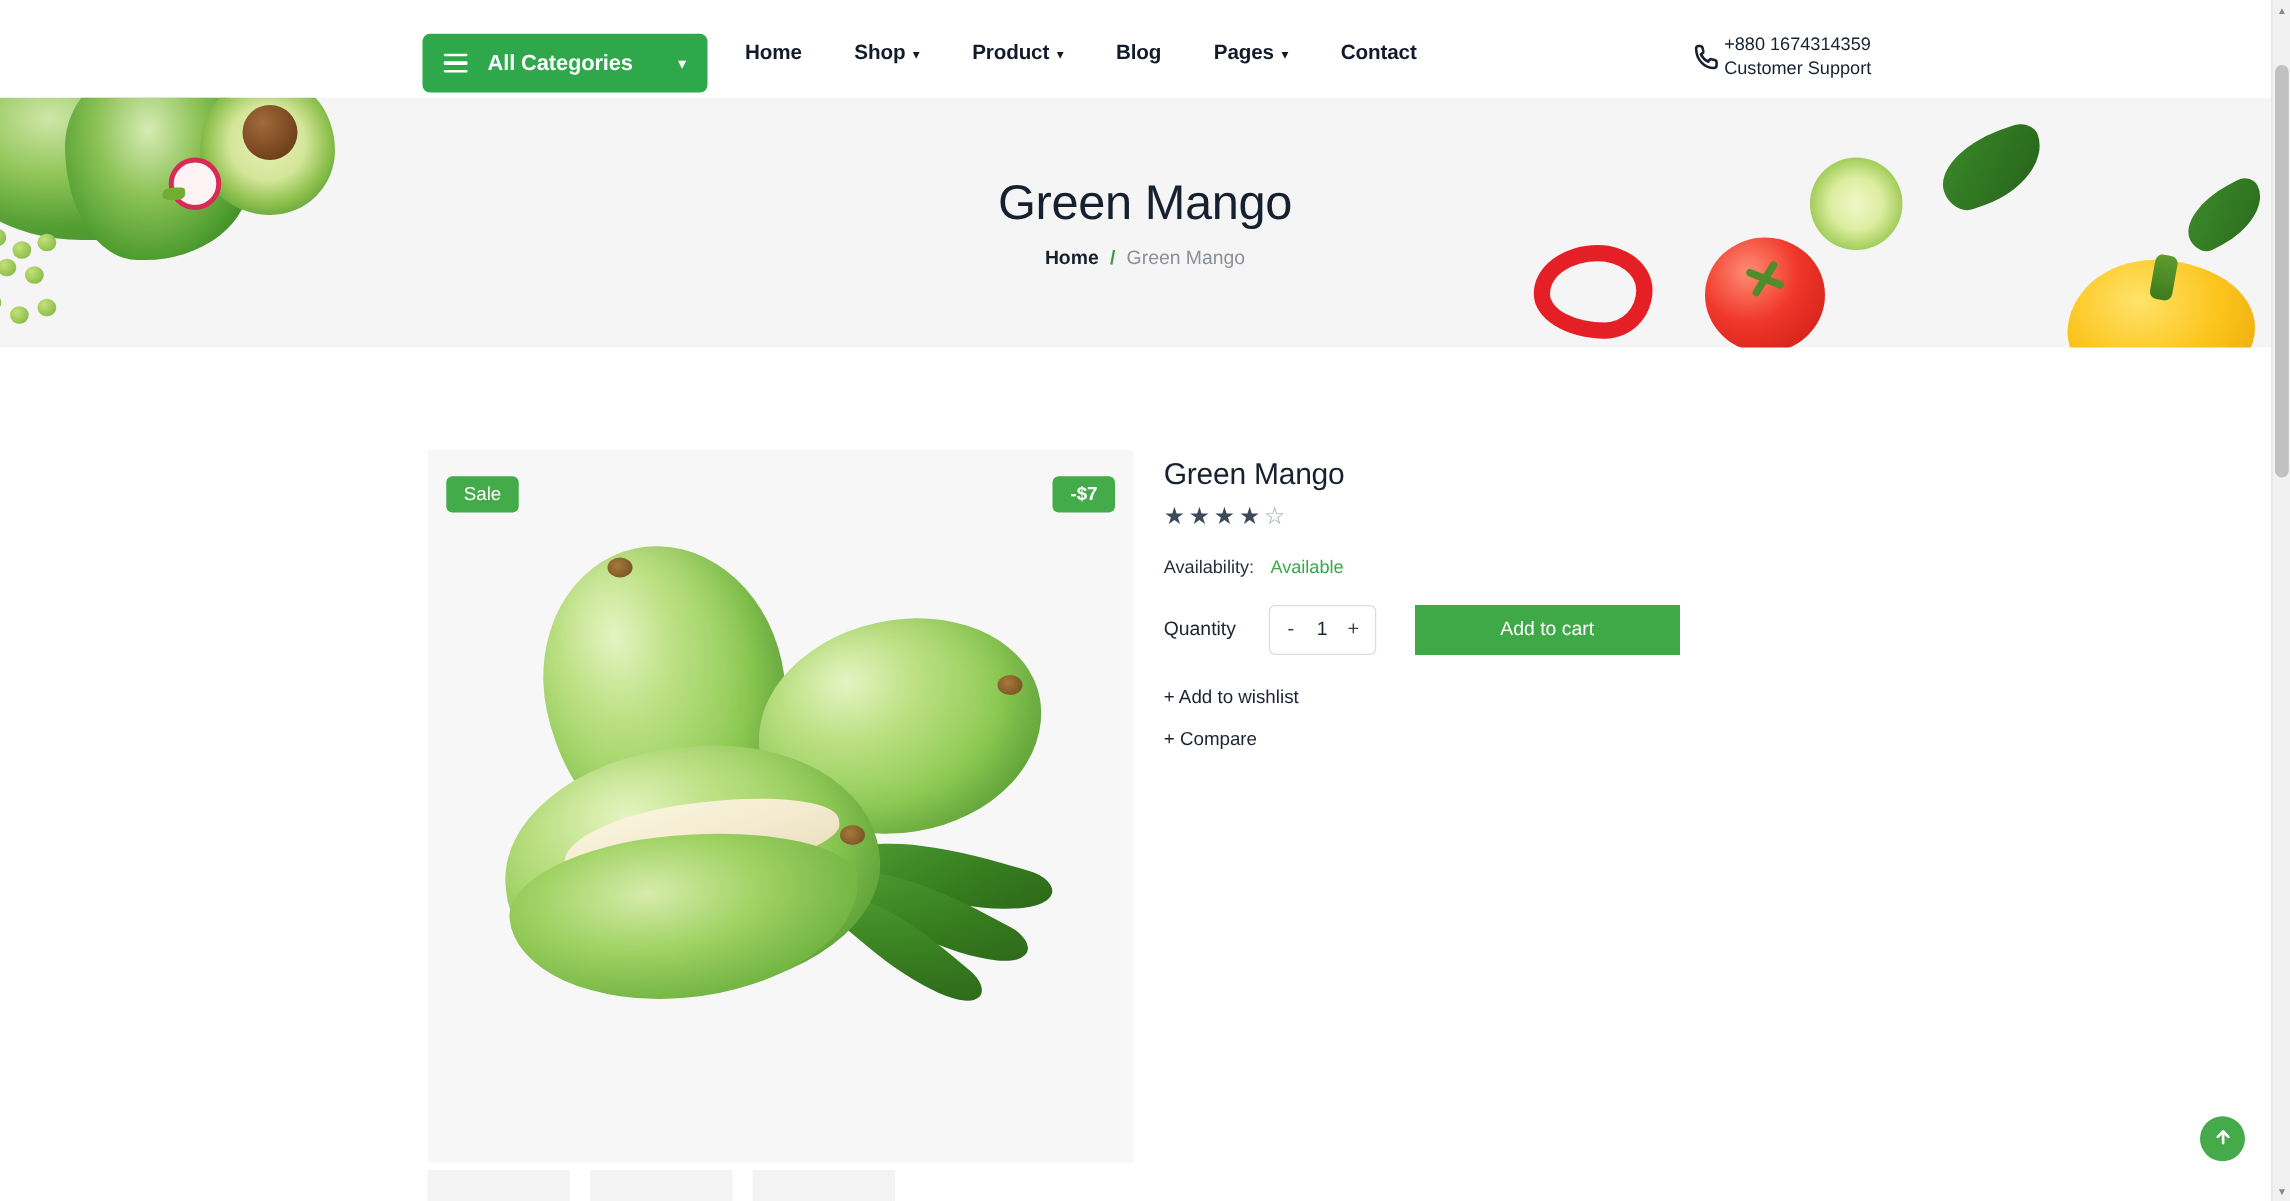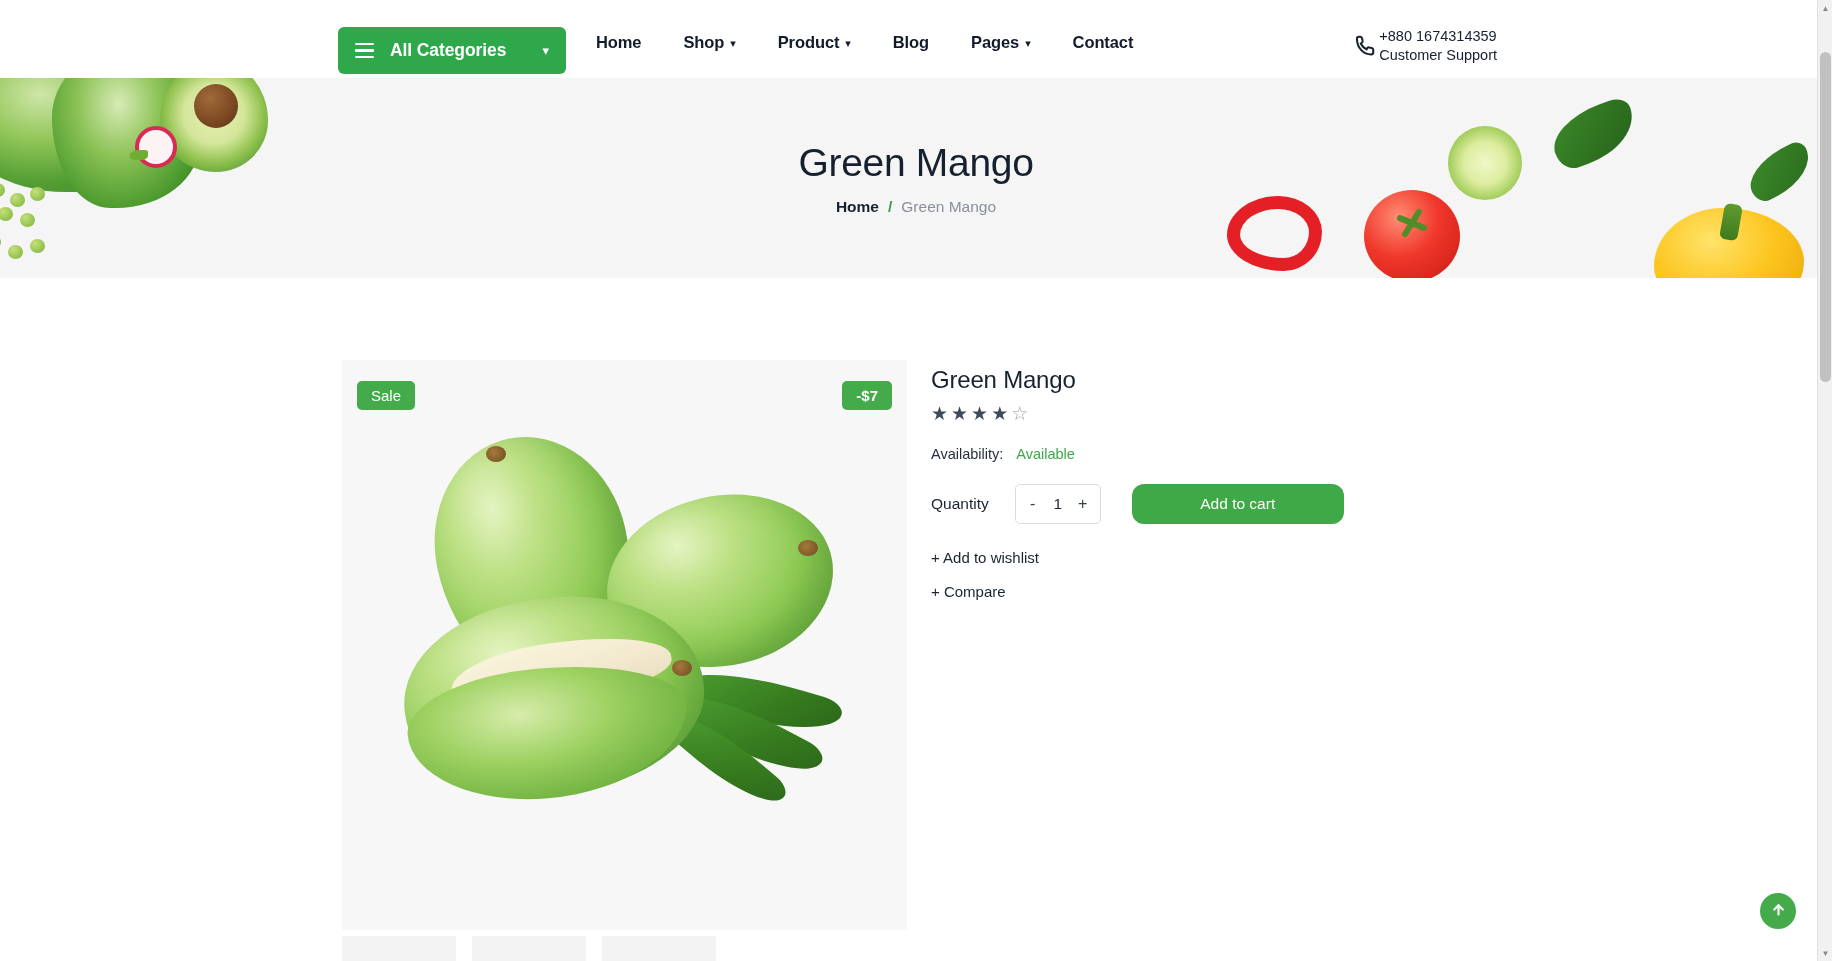--- a/index.html
+++ b/index.html
@@ -410,21 +410,21 @@
   }
   .step-val {
     width: 24px; text-align: center; font-size: 15.5px; color: #1b2431;
     border: none; background: none; outline: none;
     font-family: "Liberation Sans", sans-serif;
   }
   .add-cart {
     margin-left: 31px;
     width: 212px; height: 40px;
     background: #3fa948;
-    color: #fff; border: none; border-radius: 12px;
+    color: #fff; border: none; border-radius: 0;
     font-size: 15.5px; cursor: pointer;
     font-family: "Liberation Sans", sans-serif;
   }
   .buy-now {
     display: block;
     width: 549px; height: 40px;
     background: #000000;
     color: #ffffff;
     border: none; border-radius: 3px;
     font-size: 15.5px; cursor: pointer;

